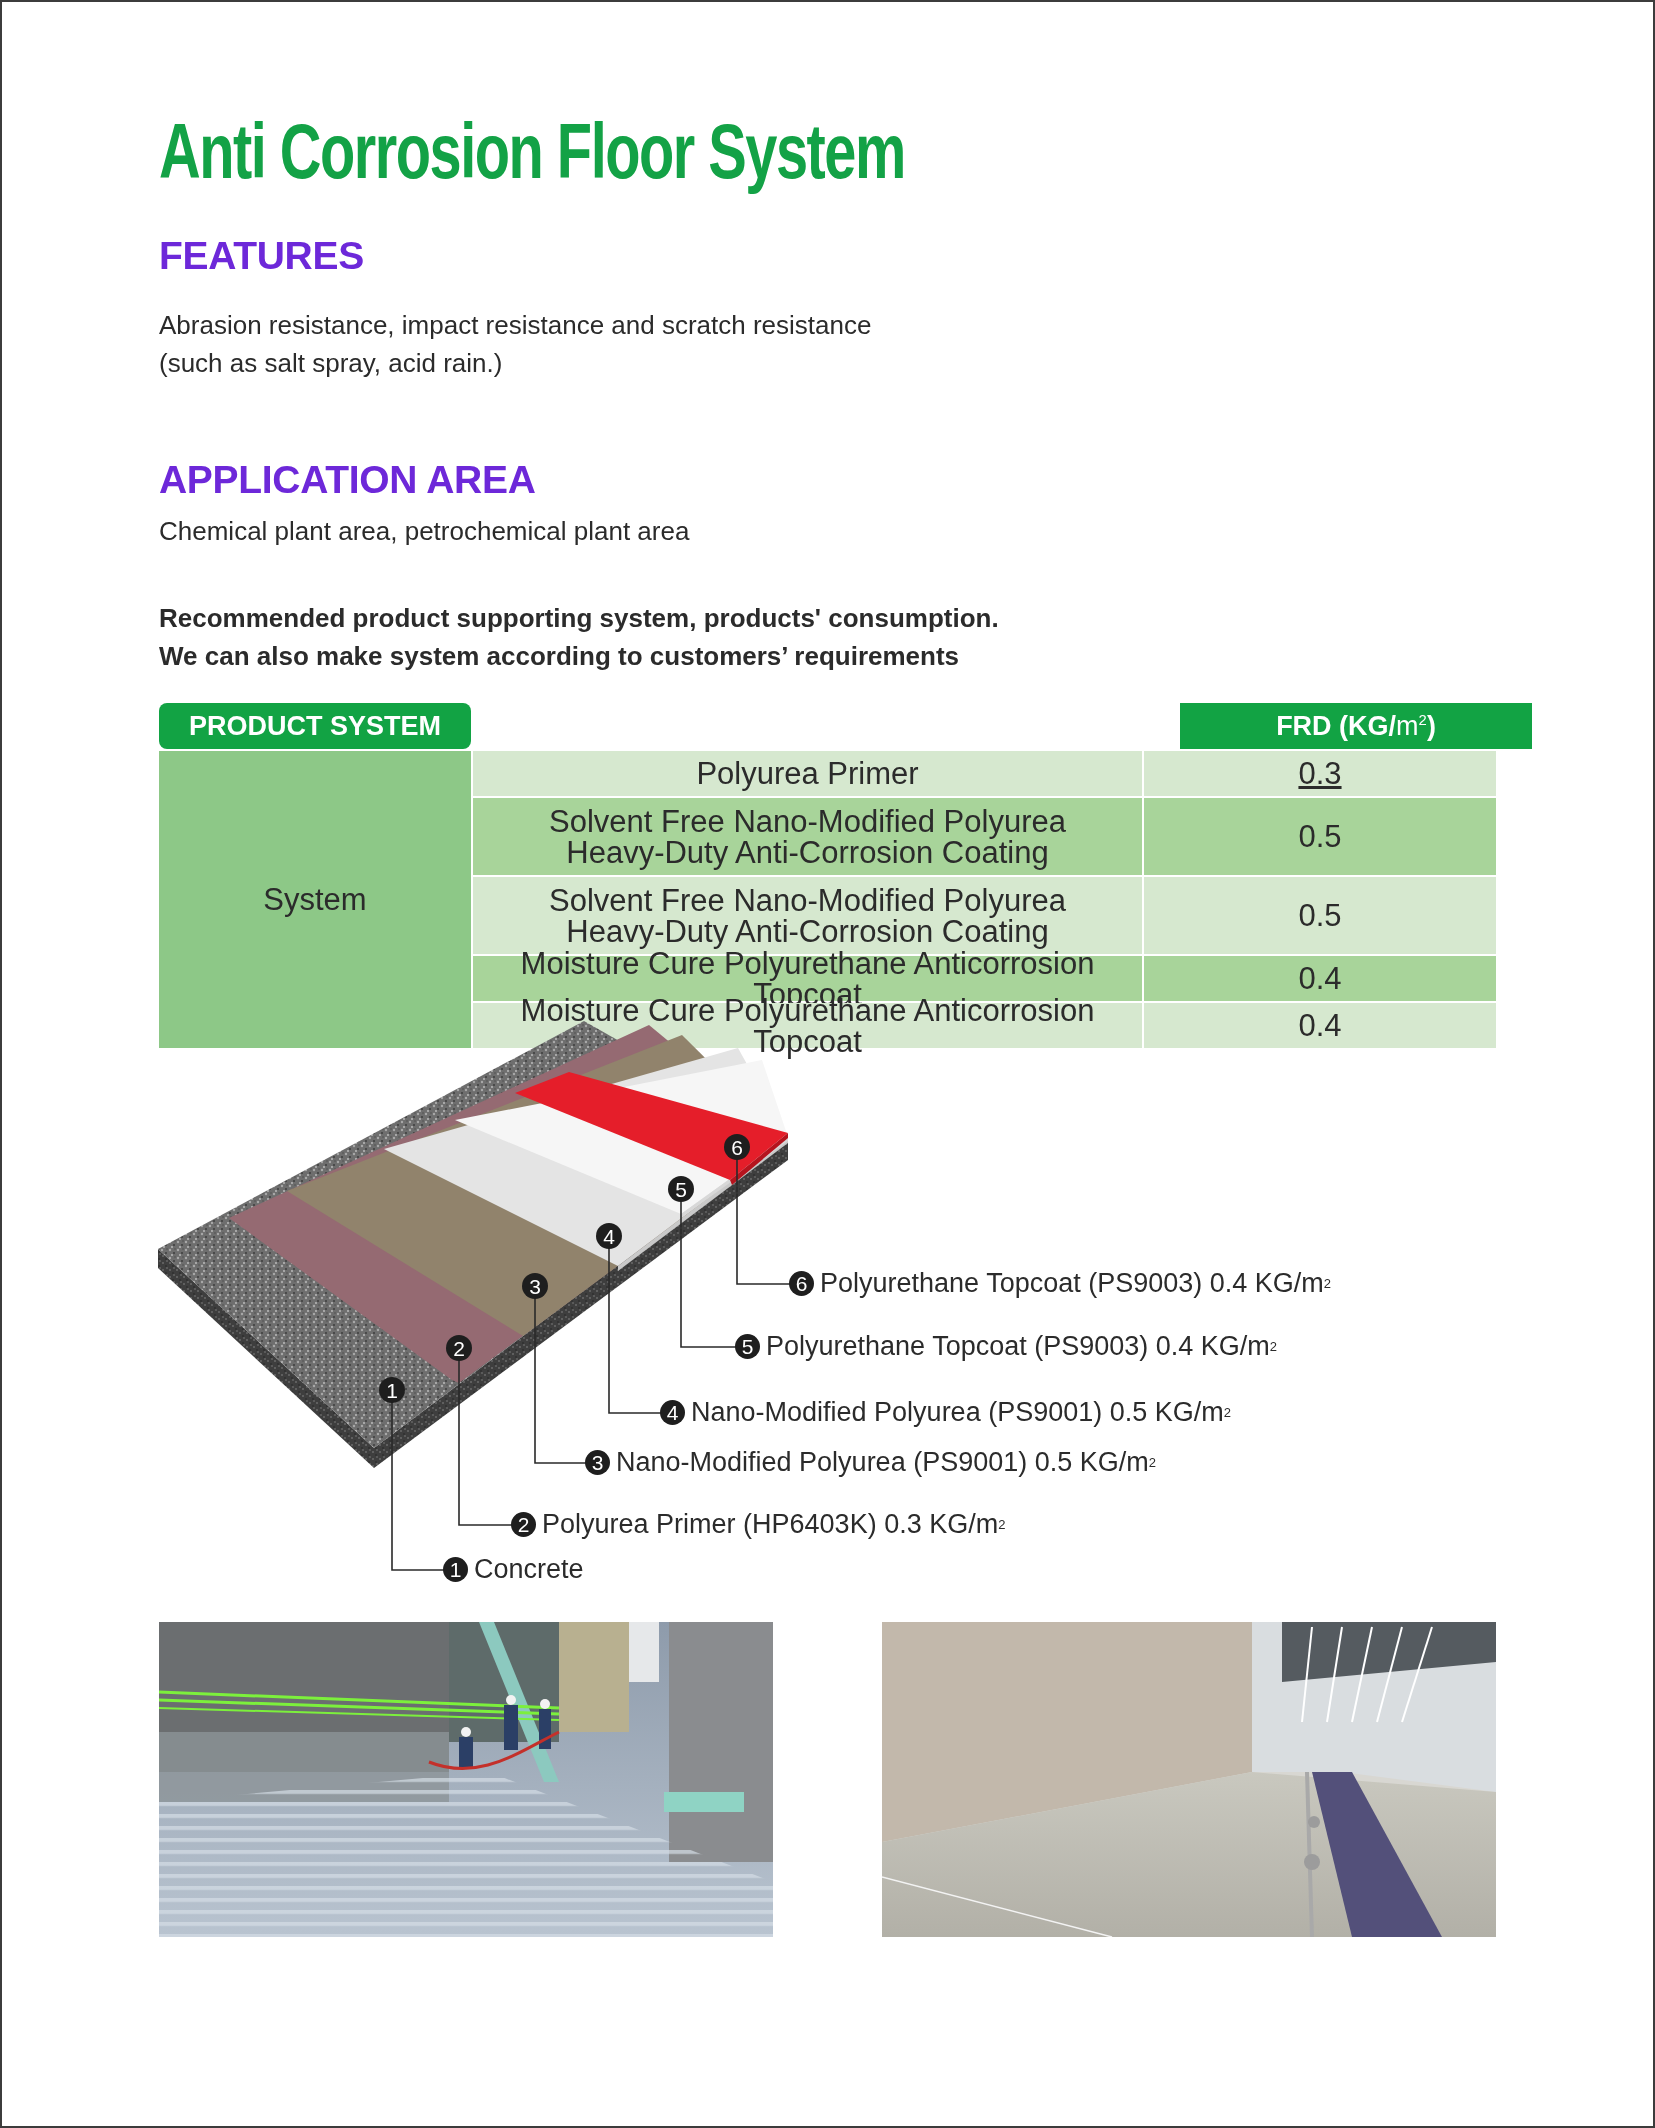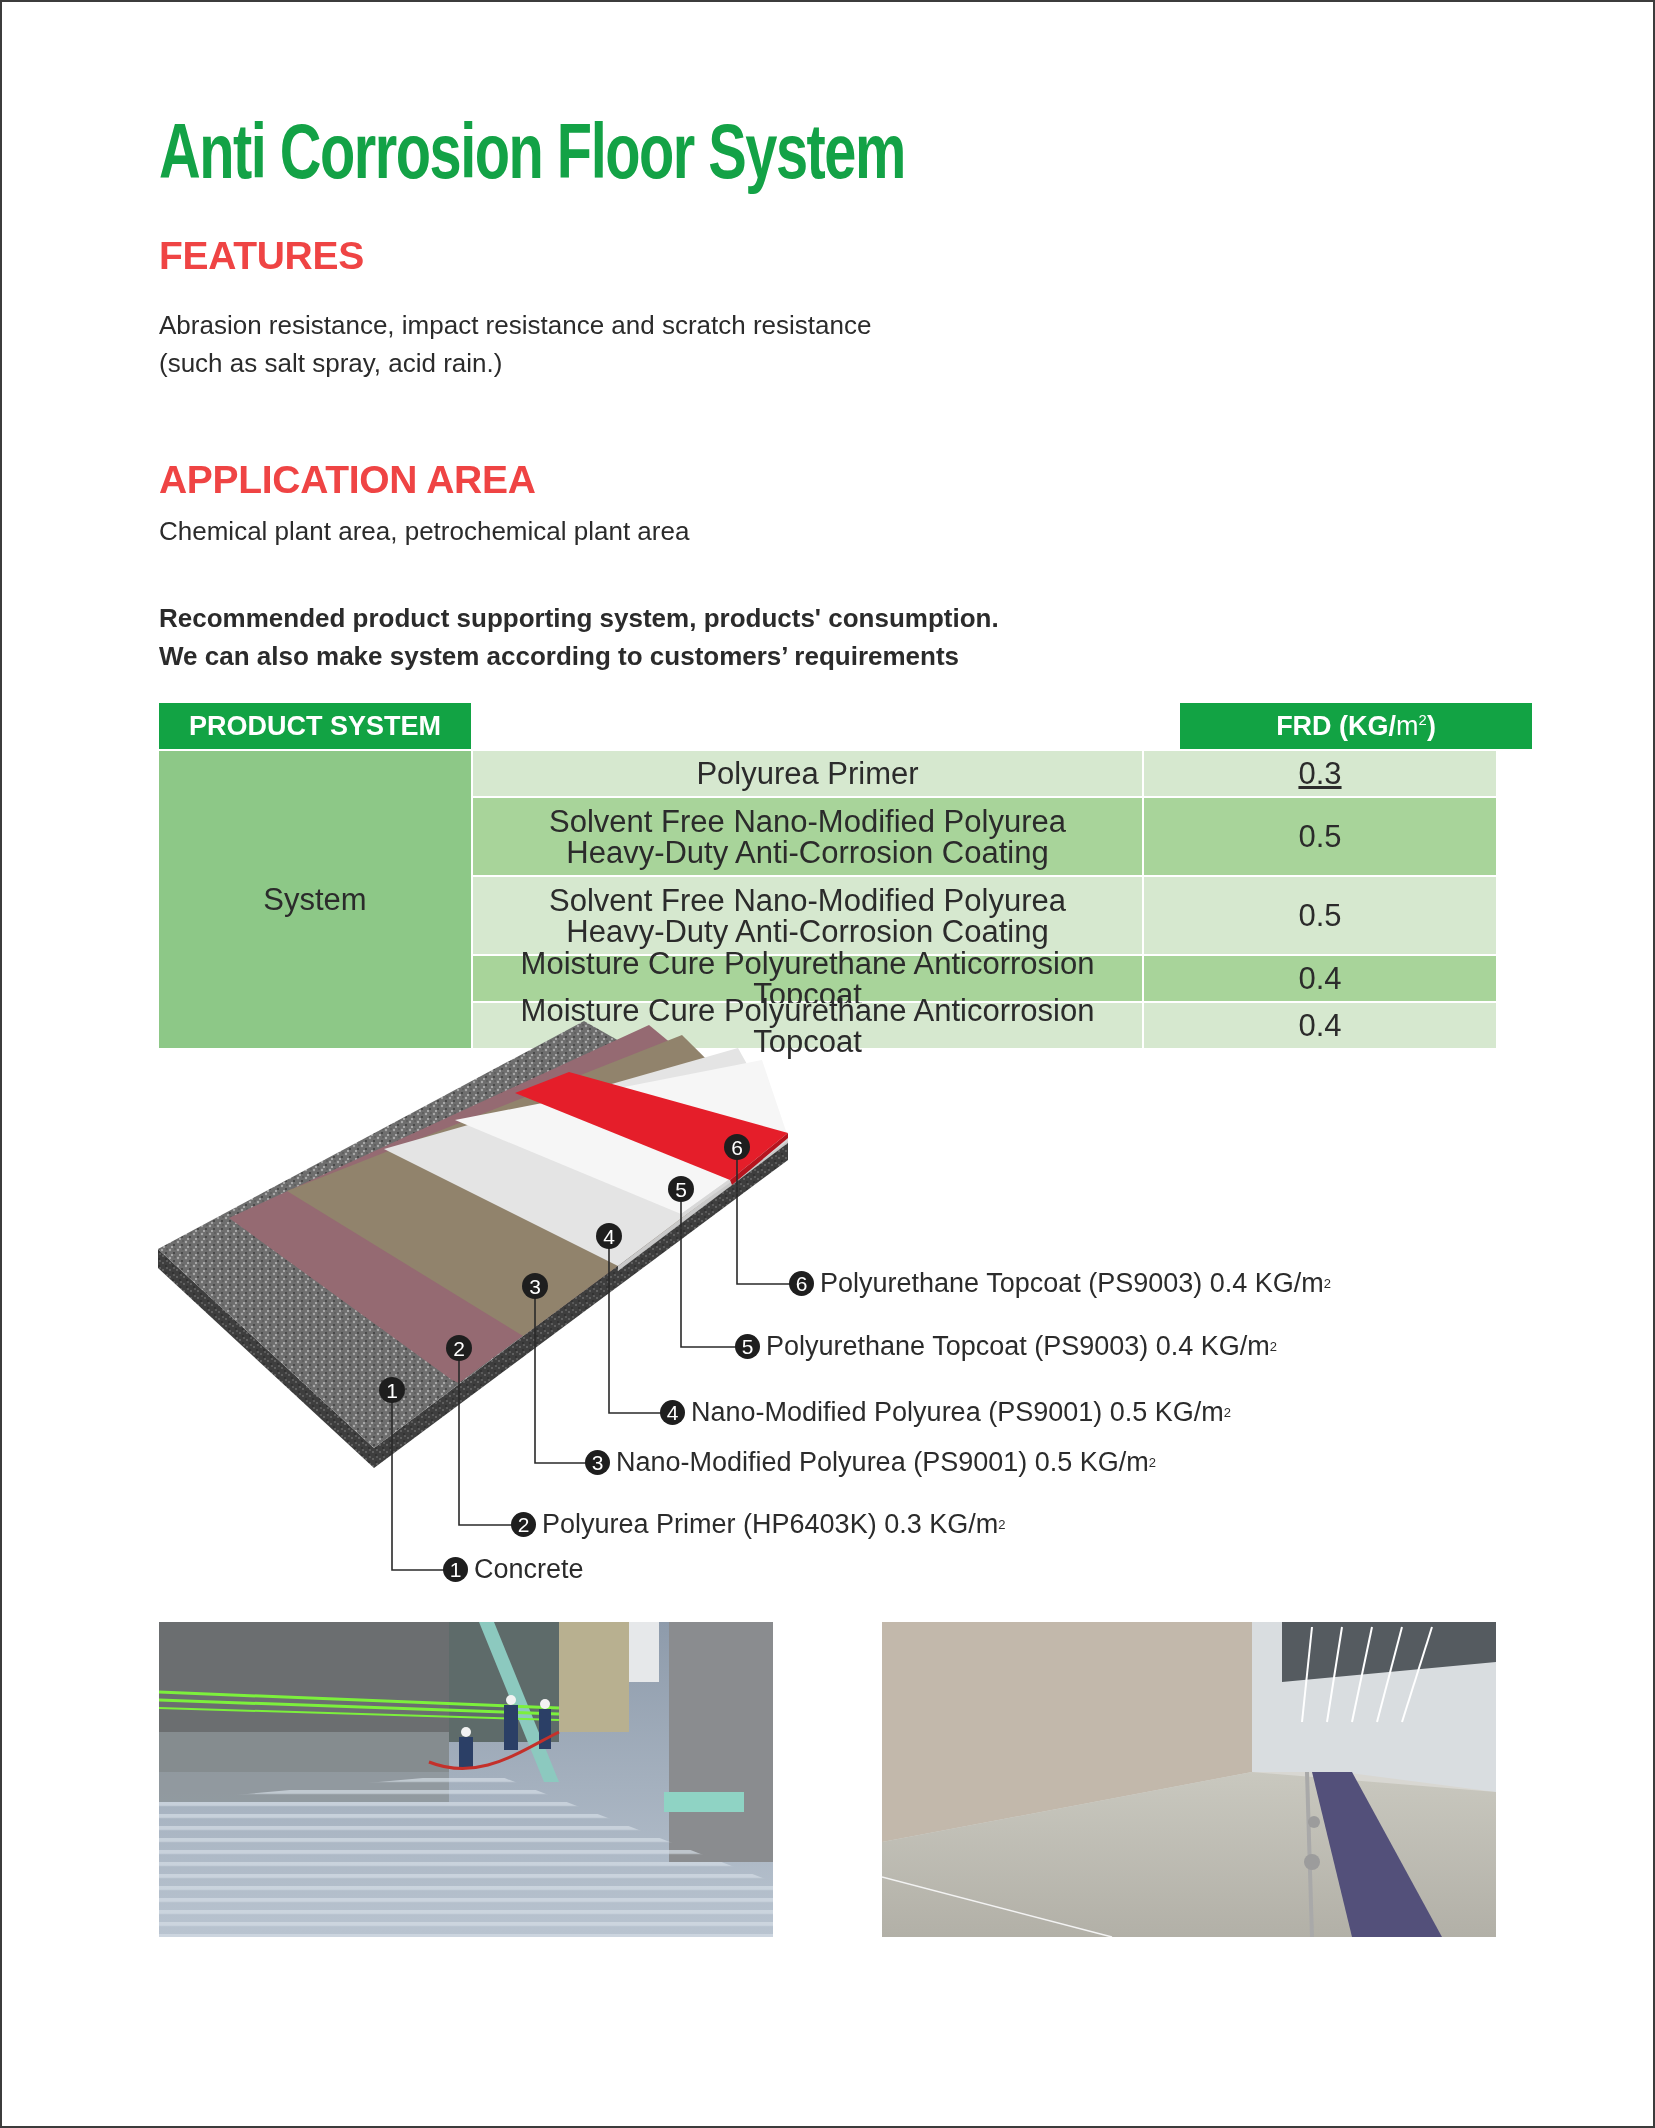--- a/index.html
+++ b/index.html
@@ -1,21 +1,21 @@
 <!DOCTYPE html>
 <html><head>
 <meta charset="utf-8">
 <style>
   html, body { margin: 0; padding: 0; }
   body { width: 1655px; height: 2128px; position: relative; background: #ffffff; font-family: "Liberation Sans", sans-serif; color: #2b2b2b; overflow: hidden; }
   .frame { position: absolute; left: 0; top: 0; width: 1651px; height: 2124px; border: 2px solid #3c3c3c; pointer-events: none; }
   .abs { position: absolute; white-space: nowrap; }
 
   .title { left: 159px; top: 112px; font-size: 78px; font-weight: 700; color: #13a246; letter-spacing: -2px; transform: scaleX(0.74); transform-origin: left top; line-height: 1; font-family: "Liberation Sans", sans-serif; }
-  .h2 { font-size: 39px; font-weight: 700; color: #ef4444; line-height: 1; letter-spacing: -0.3px; }
+  .h2 { font-size: 39px; font-weight: 700; color: #6d28d9; line-height: 1; letter-spacing: -0.3px; }
   .body-text { font-size: 26px; line-height: 37.5px; color: #2b2b2b; }
   .bold-text { font-size: 26px; line-height: 37.5px; font-weight: 700; color: #2b2b2b; }
 
   
   .tbl { position: absolute; left: 159px; top: 703px; width: 1337px; height: 345px; }
   .cell { position: absolute; display: flex; align-items: center; justify-content: center; text-align: center; font-size: 31px; line-height: 31px; color: #2b2b2b; box-sizing: border-box; }
   .hdr { background: #12a344; color: #ffffff; font-weight: 700; font-size: 27px; }
   .sys { background: #8dc887; }
   .light { background: #d6e8cf; }
   .dark { background: #a8d49a; }
@@ -46,21 +46,21 @@
 <div class="abs h2" style="left:159px; top:460px;">APPLICATION AREA</div>
 <div class="abs body-text" style="left:159px; top:513px;">Chemical plant area, petrochemical plant area</div>
 
 <div class="abs bold-text" style="left:159px; top:600px;">
   <div>Recommended product supporting system, products' consumption.</div>
   <div>We can also make system according to customers’ requirements</div>
 </div>
 
 <div class="tbl">
 
-  <div class="cell hdr" style="left:0; top:0; width:312px; height:46px;">PRODUCT SYSTEM</div>
+  <div class="cell hdr" style="left:0; top:0; width:312px; height:46px;border-radius:8px;">PRODUCT SYSTEM</div>
   <div class="cell hdr" style="left:985px; top:0; width:352px; height:46px;margin-left:36px;">
     <span><span>FRD (KG/</span><span class="unit-m">m</span><sup>2</sup><span>)</span></span>
   </div>
 
   <div class="cell sys" style="left:0; top:48px; width:312px; height:297px;">System</div>
 
   <div class="cell light" style="left:314px; top:48px; width:669px; height:45px;">
       <div>
         <div>Polyurea Primer</div>
       </div>

